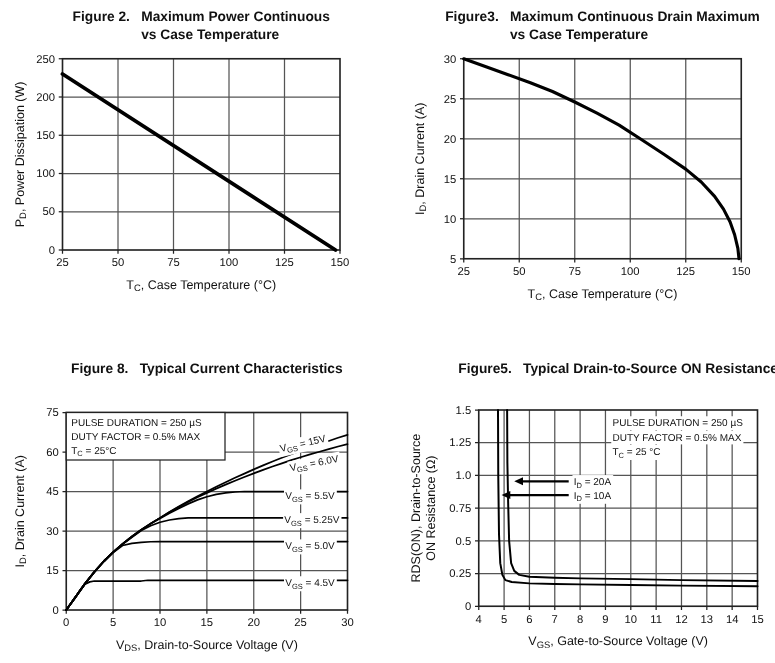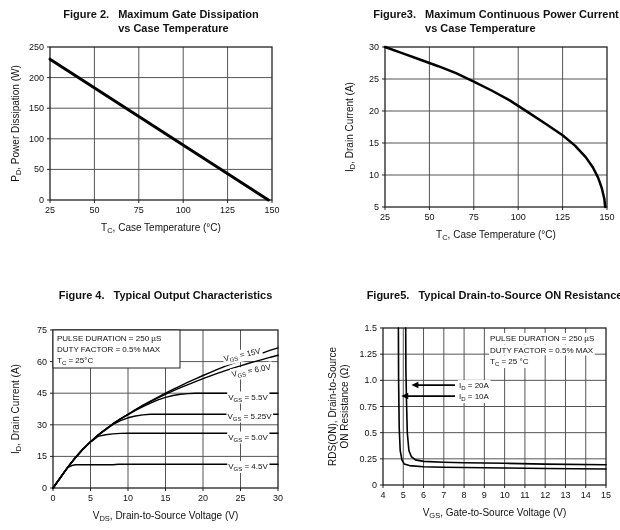--- a/index.html
+++ b/index.html
@@ -1,37 +1,37 @@
 <!DOCTYPE html>
 <html><head>
 <meta charset="utf-8">
 <style>
   html,body{margin:0;padding:0;background:#fff;}
   .page{position:relative;width:620px;height:530px;background:#ffffff;font-family:"Liberation Sans",sans-serif;overflow:hidden;}
   .panel{position:absolute;width:310px;height:265px;}
-  #p0{left:0;top:0}#p1{left:310px;top:0}#p2{left:0;top:265px}#p3{left:308px;top:265px}
+  #p0{left:0;top:0}#p1{left:296px;top:0}#p2{left:0;top:265px}#p3{left:308px;top:265px}
   .title{position:absolute;top:7px;display:flex;justify-content:center;gap:9px;font-weight:bold;font-size:11px;color:#111;white-space:nowrap;line-height:14px;}
   #p2 .title,#p3 .title{top:23px;}
   #p0 .title{left:50px;width:222px}
   #p1 .title{left:75px;width:222px}
   #p2 .title{left:53px;width:225px}
   #p3 .title{left:75px;width:223px}
   .title-lines{display:flex;flex-direction:column;}
   .chart-svg{position:absolute;left:0;top:0;width:310px;height:265px;font-family:"Liberation Sans",sans-serif;}
 </style>
 </head>
 <body>
 
 <div class="page">
 
   <section class="panel" id="p0">
     <div class="title">
       <span>Figure 2.</span>
       <span class="title-lines">
-        <span>Maximum Gate Dissipation</span>
+        <span>Maximum Power Continuous</span>
         <span>vs Case Temperature</span>
       </span>
     </div>
     <svg class="chart-svg" viewBox="0 0 310 265">
         <g stroke="#555" stroke-width="1">
           <line x1="94.4" y1="47" x2="94.4" y2="200"></line>
           <line x1="138.8" y1="47" x2="138.8" y2="200"></line>
           <line x1="183.2" y1="47" x2="183.2" y2="200"></line>
           <line x1="227.60000000000002" y1="47" x2="227.60000000000002" y2="200"></line>
           <line x1="50" y1="169.4" x2="272" y2="169.4"></line>
@@ -73,21 +73,21 @@
         <g transform="translate(16,123.5) rotate(-90)">
           <text x="0" y="3" font-size="10" text-anchor="middle" fill="#111"><tspan>P</tspan><tspan dy="2" font-size="7.5">D</tspan><tspan dy="-2">, Power Dissipation (W)</tspan></text>
         </g>
       </svg>
   </section>
 
   <section class="panel" id="p1">
     <div class="title">
       <span>Figure3.</span>
       <span class="title-lines">
-        <span>Maximum Continuous Power Current</span>
+        <span>Maximum Continuous Drain Maximum</span>
         <span>vs Case Temperature</span>
       </span>
     </div>
     <svg class="chart-svg" viewBox="0 0 310 265">
         <g stroke="#555" stroke-width="1">
           <line x1="119.4" y1="47" x2="119.4" y2="207"></line>
           <line x1="163.8" y1="47" x2="163.8" y2="207"></line>
           <line x1="208.2" y1="47" x2="208.2" y2="207"></line>
           <line x1="252.60000000000002" y1="47" x2="252.60000000000002" y2="207"></line>
           <line x1="75" y1="175" x2="297" y2="175"></line>
@@ -127,23 +127,23 @@
         </g>
         <text x="186" y="238" font-size="10" text-anchor="middle" fill="#111"><tspan>T</tspan><tspan dy="2" font-size="7.5">C</tspan><tspan dy="-2">, Case Temperature (°C)</tspan></text>
         <g transform="translate(40,127) rotate(-90)">
           <text x="0" y="3" font-size="10" text-anchor="middle" fill="#111"><tspan>I</tspan><tspan dy="2" font-size="7.5">D</tspan><tspan dy="-2">, Drain Current (A)</tspan></text>
         </g>
       </svg>
   </section>
 
   <section class="panel" id="p2">
     <div class="title">
-      <span>Figure 4.</span>
+      <span>Figure 8.</span>
       <span class="title-lines">
-        <span>Typical Output Characteristics</span>
+        <span>Typical Current Characteristics</span>
         <span></span>
       </span>
     </div>
     <svg class="chart-svg" viewBox="0 0 310 265">
         <g stroke="#555" stroke-width="1">
           <line x1="90.5" y1="65" x2="90.5" y2="223"></line>
           <line x1="128" y1="65" x2="128" y2="223"></line>
           <line x1="165.5" y1="65" x2="165.5" y2="223"></line>
           <line x1="203" y1="65" x2="203" y2="223"></line>
           <line x1="240.5" y1="65" x2="240.5" y2="223"></line>

